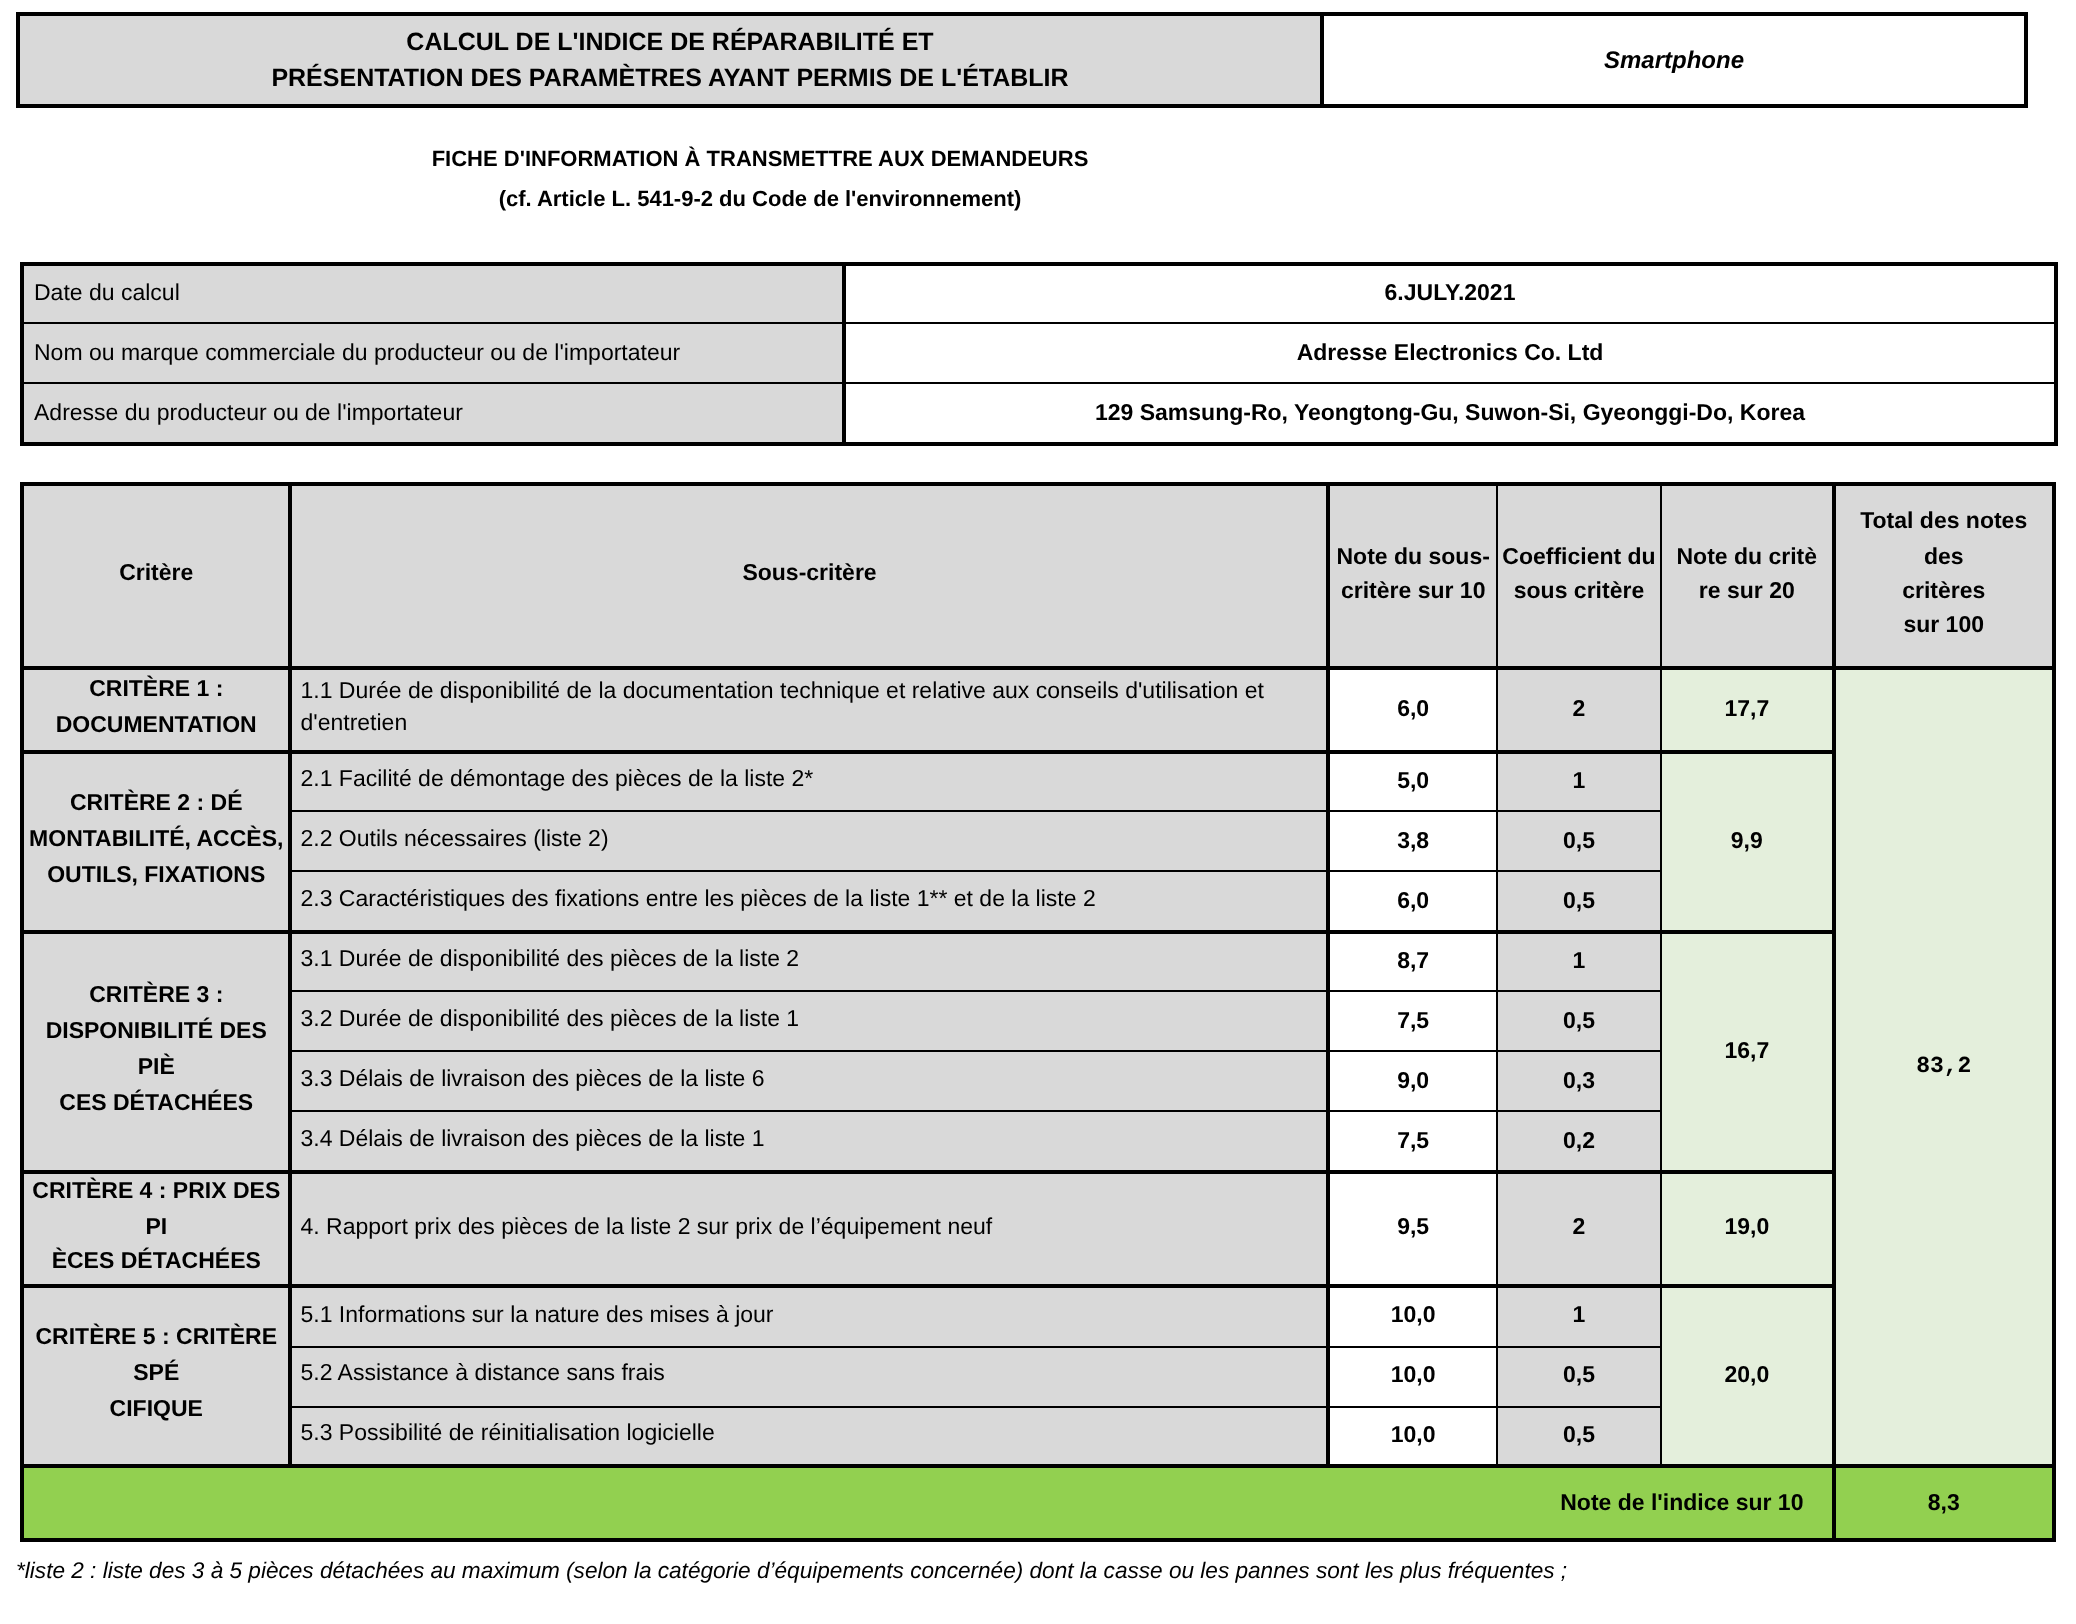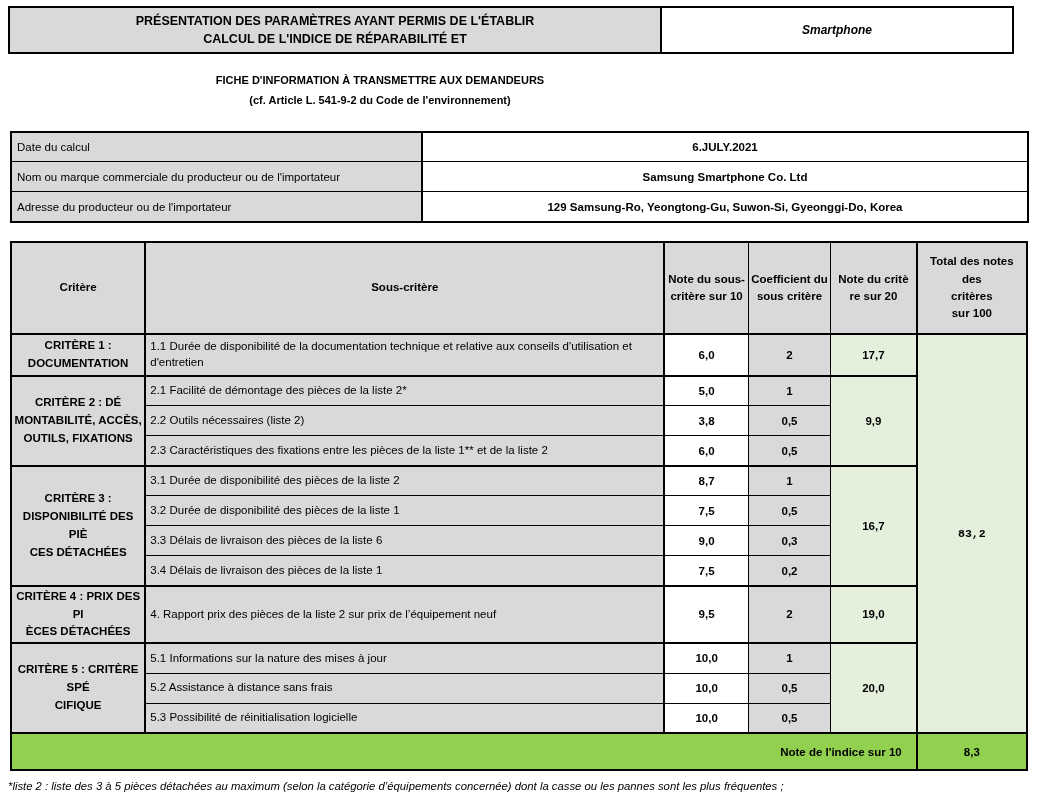--- a/index.html
+++ b/index.html
@@ -97,42 +97,42 @@
   }
 
   
   .footnotes { margin: 5px 0 0 8px; font-style: italic; font-size: 11.3px; line-height: 1.8; }
 </style>
 </head>
 <body>
 
 <div class="top-header">
   <div class="title-box">
+    <div>CALCUL DE L'INDICE DE RÉPARABILITÉ ET</div>
     <div>PRÉSENTATION DES PARAMÈTRES AYANT PERMIS DE L'ÉTABLIR</div>
-    <div>CALCUL DE L'INDICE DE RÉPARABILITÉ ET</div>
   </div>
   <div class="product-box">
     <span>Smartphone</span>
   </div>
 </div>
 
 <div class="subtitle">
   <div>FICHE D'INFORMATION À TRANSMETTRE AUX DEMANDEURS</div>
   <div>(cf. Article L. 541-9-2 du Code de l'environnement)</div>
 </div>
 
 <table class="info-table">
   <tbody>
       <tr>
     <td class="info-label">Date du calcul</td>
     <td class="info-value">6.JULY.2021</td>
   </tr>
   <tr>
     <td class="info-label">Nom ou marque commerciale du producteur ou de l'importateur</td>
-    <td class="info-value">Samsung Smartphone Co. Ltd</td>
+    <td class="info-value">Adresse Electronics Co. Ltd</td>
   </tr>
   <tr>
     <td class="info-label">Adresse du producteur ou de l'importateur</td>
     <td class="info-value">129 Samsung-Ro, Yeongtong-Gu, Suwon-Si, Gyeonggi-Do, Korea</td>
   </tr>
 </tbody>
   </table>
 
 <table class="crit-table">
   <colgroup>

